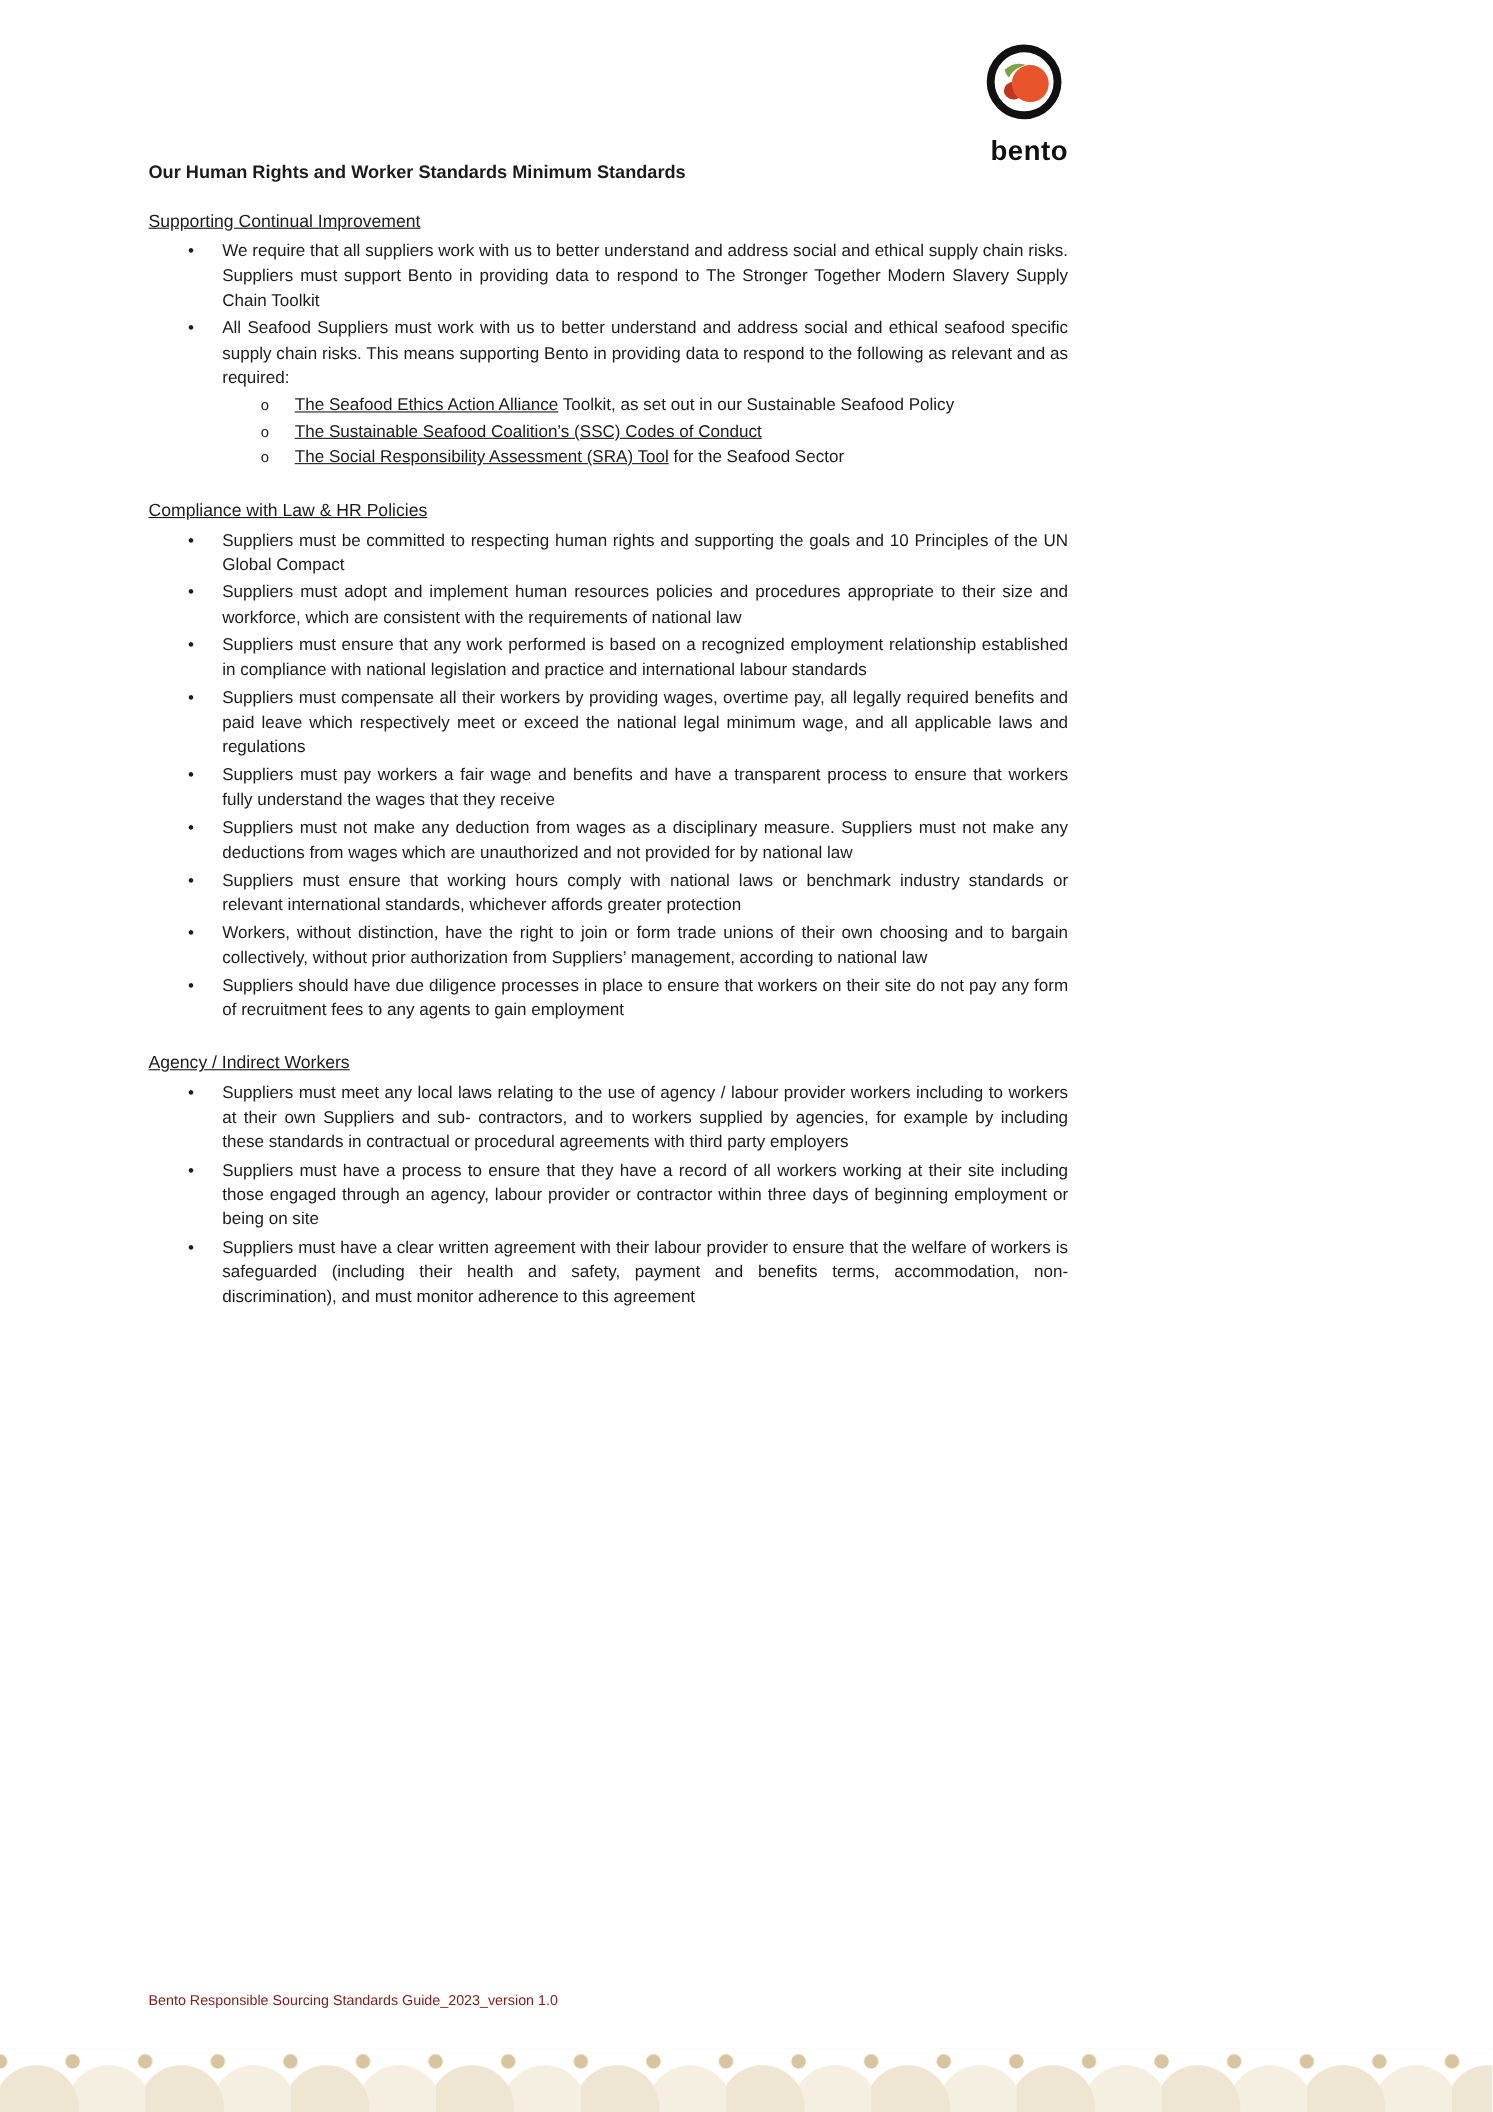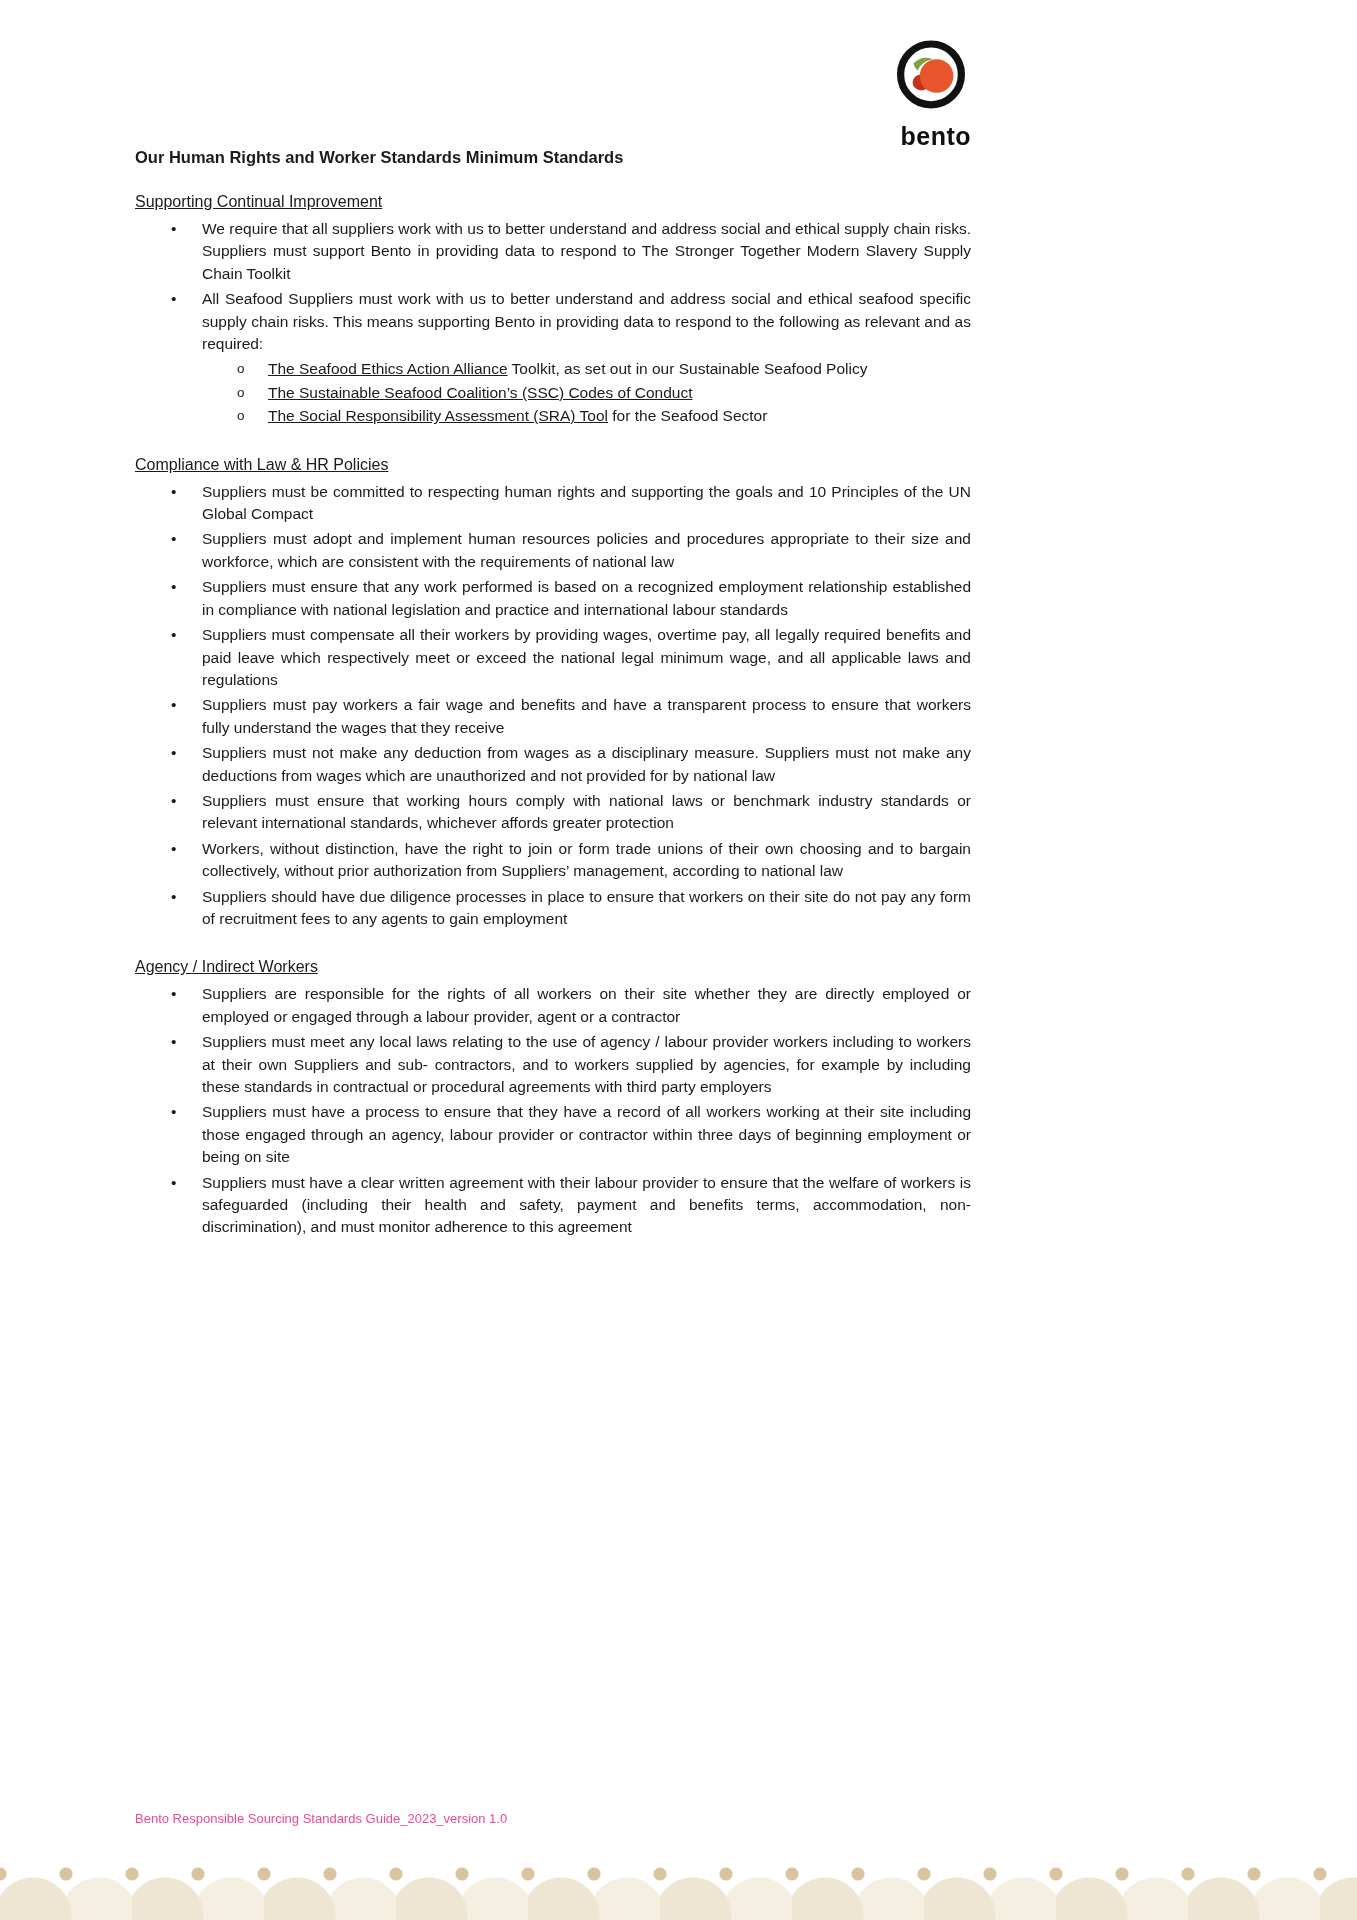--- a/index.html
+++ b/index.html
@@ -89,21 +89,21 @@
     font-size: 13.5px;
   }
   .link { text-decoration: underline; cursor: pointer; }
 
   
   .footer {
     position: absolute;
     left: 135px;
     top: 1811px;
     font-size: 13px;
-    color: #ec4899;
+    color: #7f1d1d;
   }
 
   
   .scallop {
     position: absolute;
     left: 0;
     bottom: 0;
     width: 100%;
     height: 58px;
     background-color: #ffffff;
@@ -185,23 +185,20 @@
         <span class="bt">Workers, without distinction, have the right to join or form trade unions of their own choosing and to bargain collectively, without prior authorization from Suppliers’ management, according to national law</span>
       </li>
       <li class="bullet">
         <span class="bt">Suppliers should have due diligence processes in place to ensure that workers on their site do not pay any form of recruitment fees to any agents to gain employment</span>
       </li>
     </ul>
 
     <h2 class="section-heading">Agency / Indirect Workers</h2>
     <ul class="bullets">
       <li class="bullet">
-        <span class="bt">Suppliers are responsible for the rights of all workers on their site whether they are directly employed or employed or engaged through a labour provider, agent or a contractor</span>
-      </li>
-      <li class="bullet">
         <span class="bt">Suppliers must meet any local laws relating to the use of agency / labour provider workers including to workers at their own Suppliers and sub- contractors, and to workers supplied by agencies, for example by including these standards in contractual or procedural agreements with third party employers</span>
       </li>
       <li class="bullet">
         <span class="bt">Suppliers must have a process to ensure that they have a record of all workers working at their site including those engaged through an agency, labour provider or contractor within three days of beginning employment or being on site</span>
       </li>
       <li class="bullet">
         <span class="bt">Suppliers must have a clear written agreement with their labour provider to ensure that the welfare of workers is safeguarded (including their health and safety, payment and benefits terms, accommodation, non- discrimination), and must monitor adherence to this agreement</span>
       </li>
     </ul>
 

